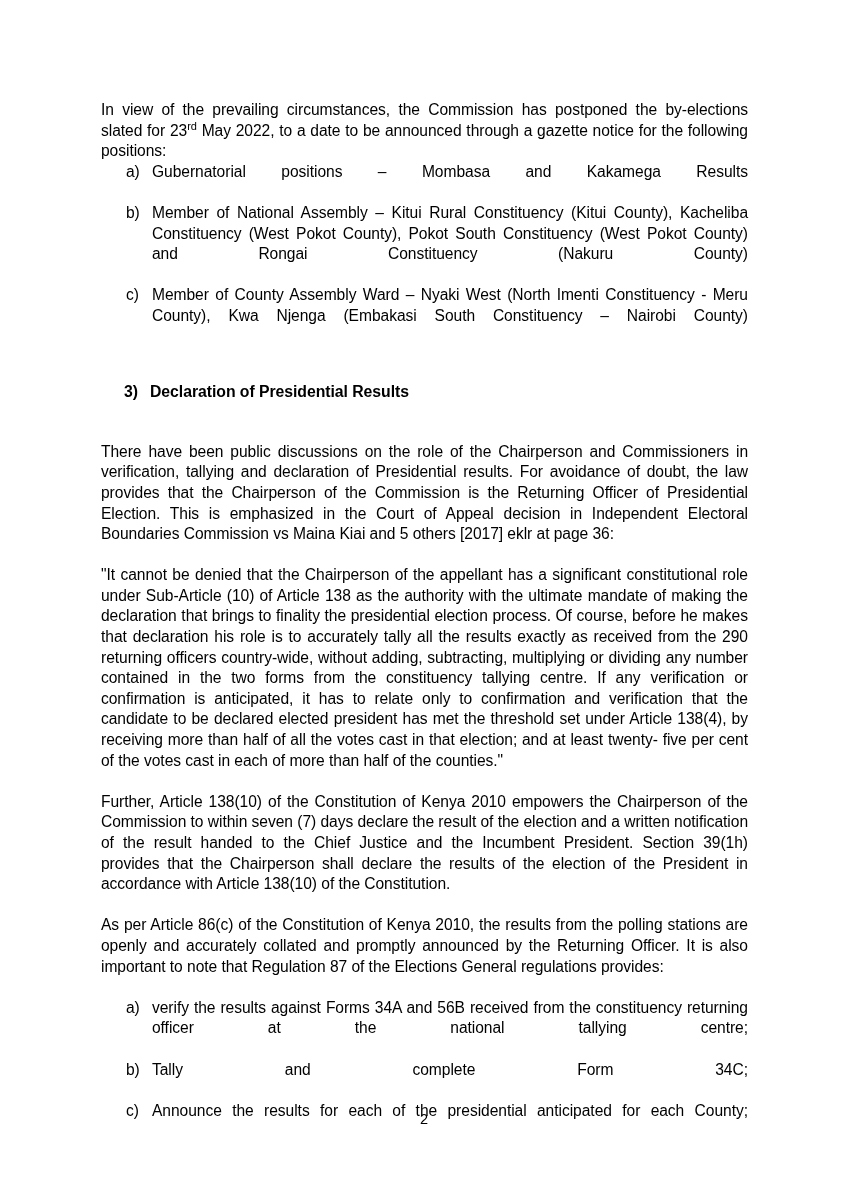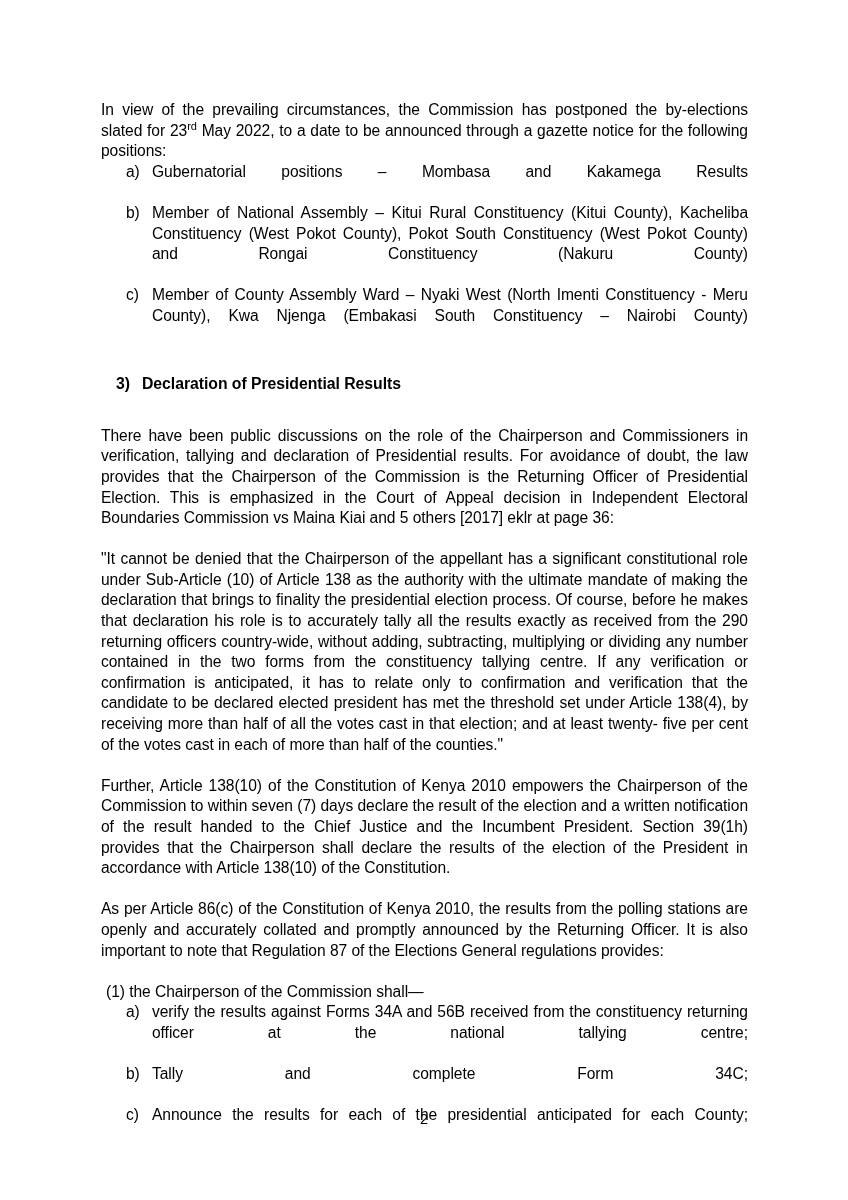--- a/index.html
+++ b/index.html
@@ -43,21 +43,21 @@
 
   p.para.left {
     text-align: left;
   }
 
   .gap-sm { height: 20.6px; }
   .gap-md { height: 27px; }
   .gap-lg { height: 31px; }
 
   h3.section-heading {
-    margin: 0;
+    margin: 8px;
     font-size: 15.8px;
     line-height: 20.6px;
     font-weight: bold;
     padding-left: 15px;
     letter-spacing: -0.05px;
   }
   h3.section-heading .hd-marker {
     display: inline-block;
     width: 26px;
   }
@@ -155,21 +155,20 @@
     <div class="gap-sm"></div>
 
     <p class="para">Further, Article 138(10) of the Constitution of Kenya 2010 empowers the Chairperson of the Commission to within seven (7) days declare the result of the election and a written notification of the result handed to the Chief Justice and the Incumbent President. Section 39(1h) provides that the Chairperson shall declare the results of the election of the President in accordance with Article 138(10) of the Constitution.</p>
 
     <div class="gap-sm"></div>
 
     <p class="para">As per Article 86(c) of the Constitution of Kenya 2010, the results from the polling stations are openly and accurately collated and promptly announced by the Returning Officer. It is also important to note that Regulation 87 of the Elections General regulations provides:</p>
 
     <div class="gap-sm"></div>
 
-    <p class="para left sub-line">(1) the Chairperson of the Commission shall—</p>
 
     <ul class="alpha-list">
       <li>
         <span class="marker">a)</span>
         <span class="item-text">verify the results against Forms 34A and 56B received from the constituency returning officer at the national tallying centre;</span>
       </li>
       <li>
         <span class="marker">b)</span>
         <span class="item-text">Tally and complete Form 34C;</span>
       </li>

